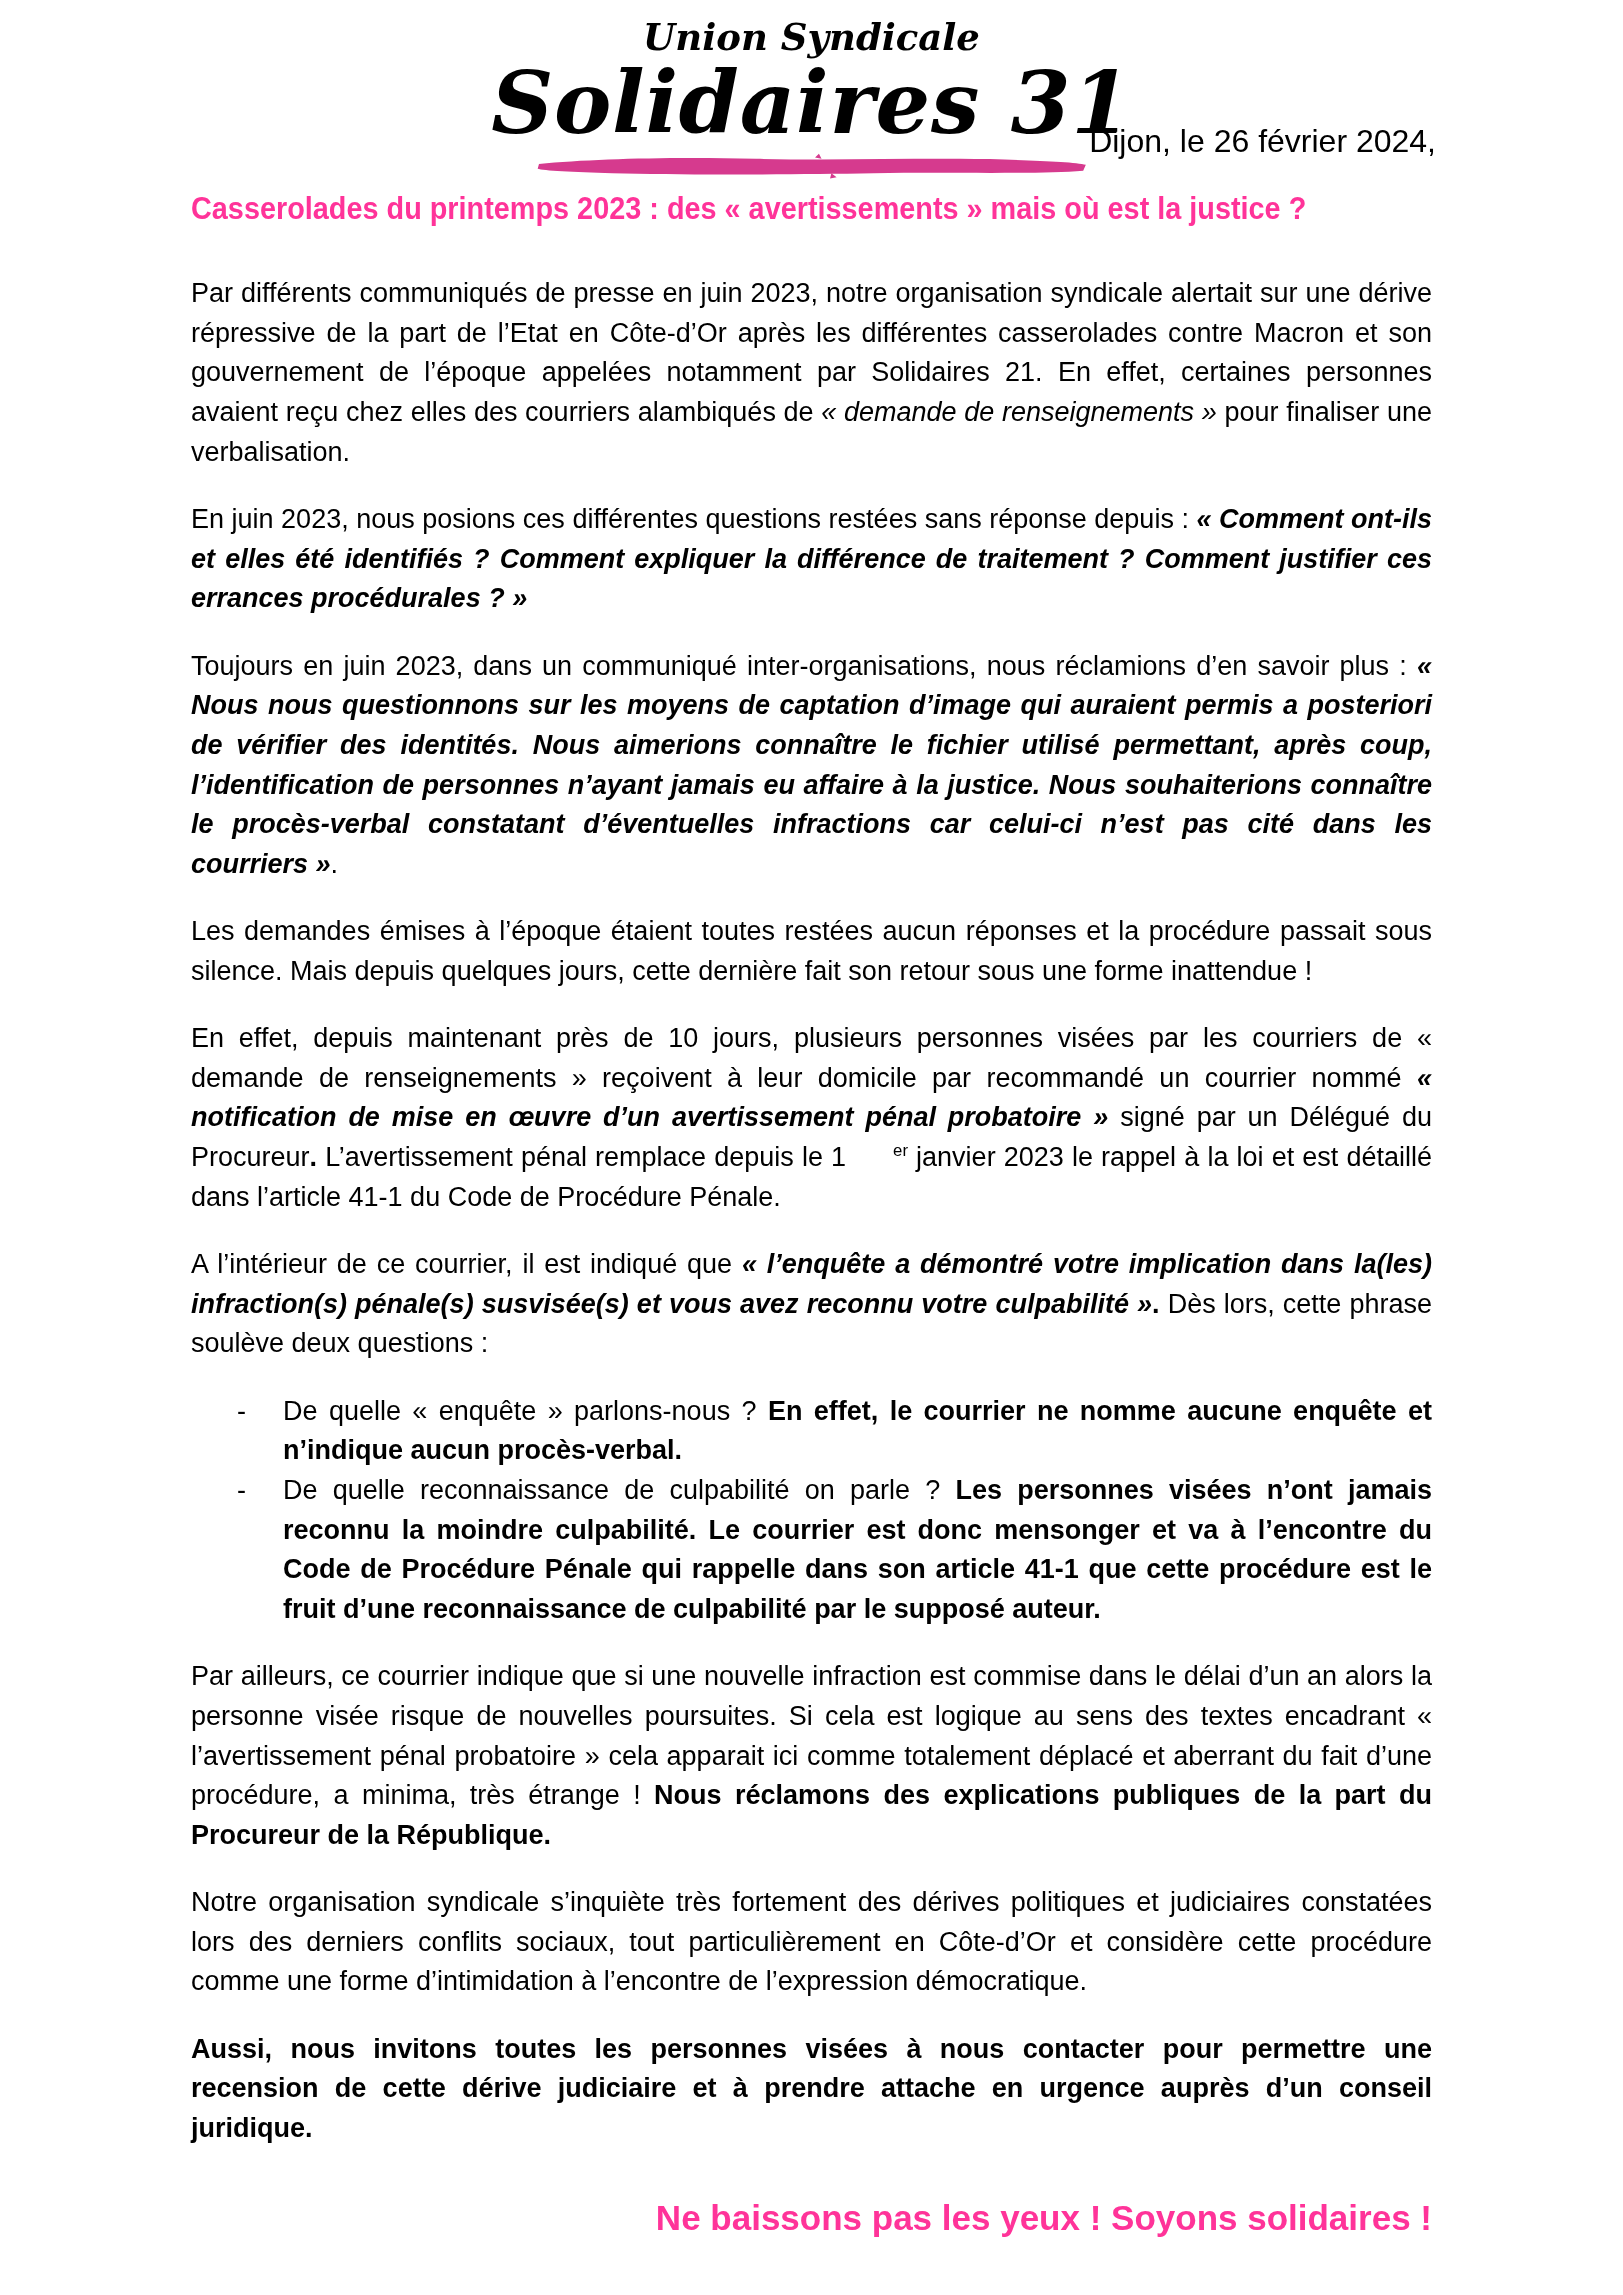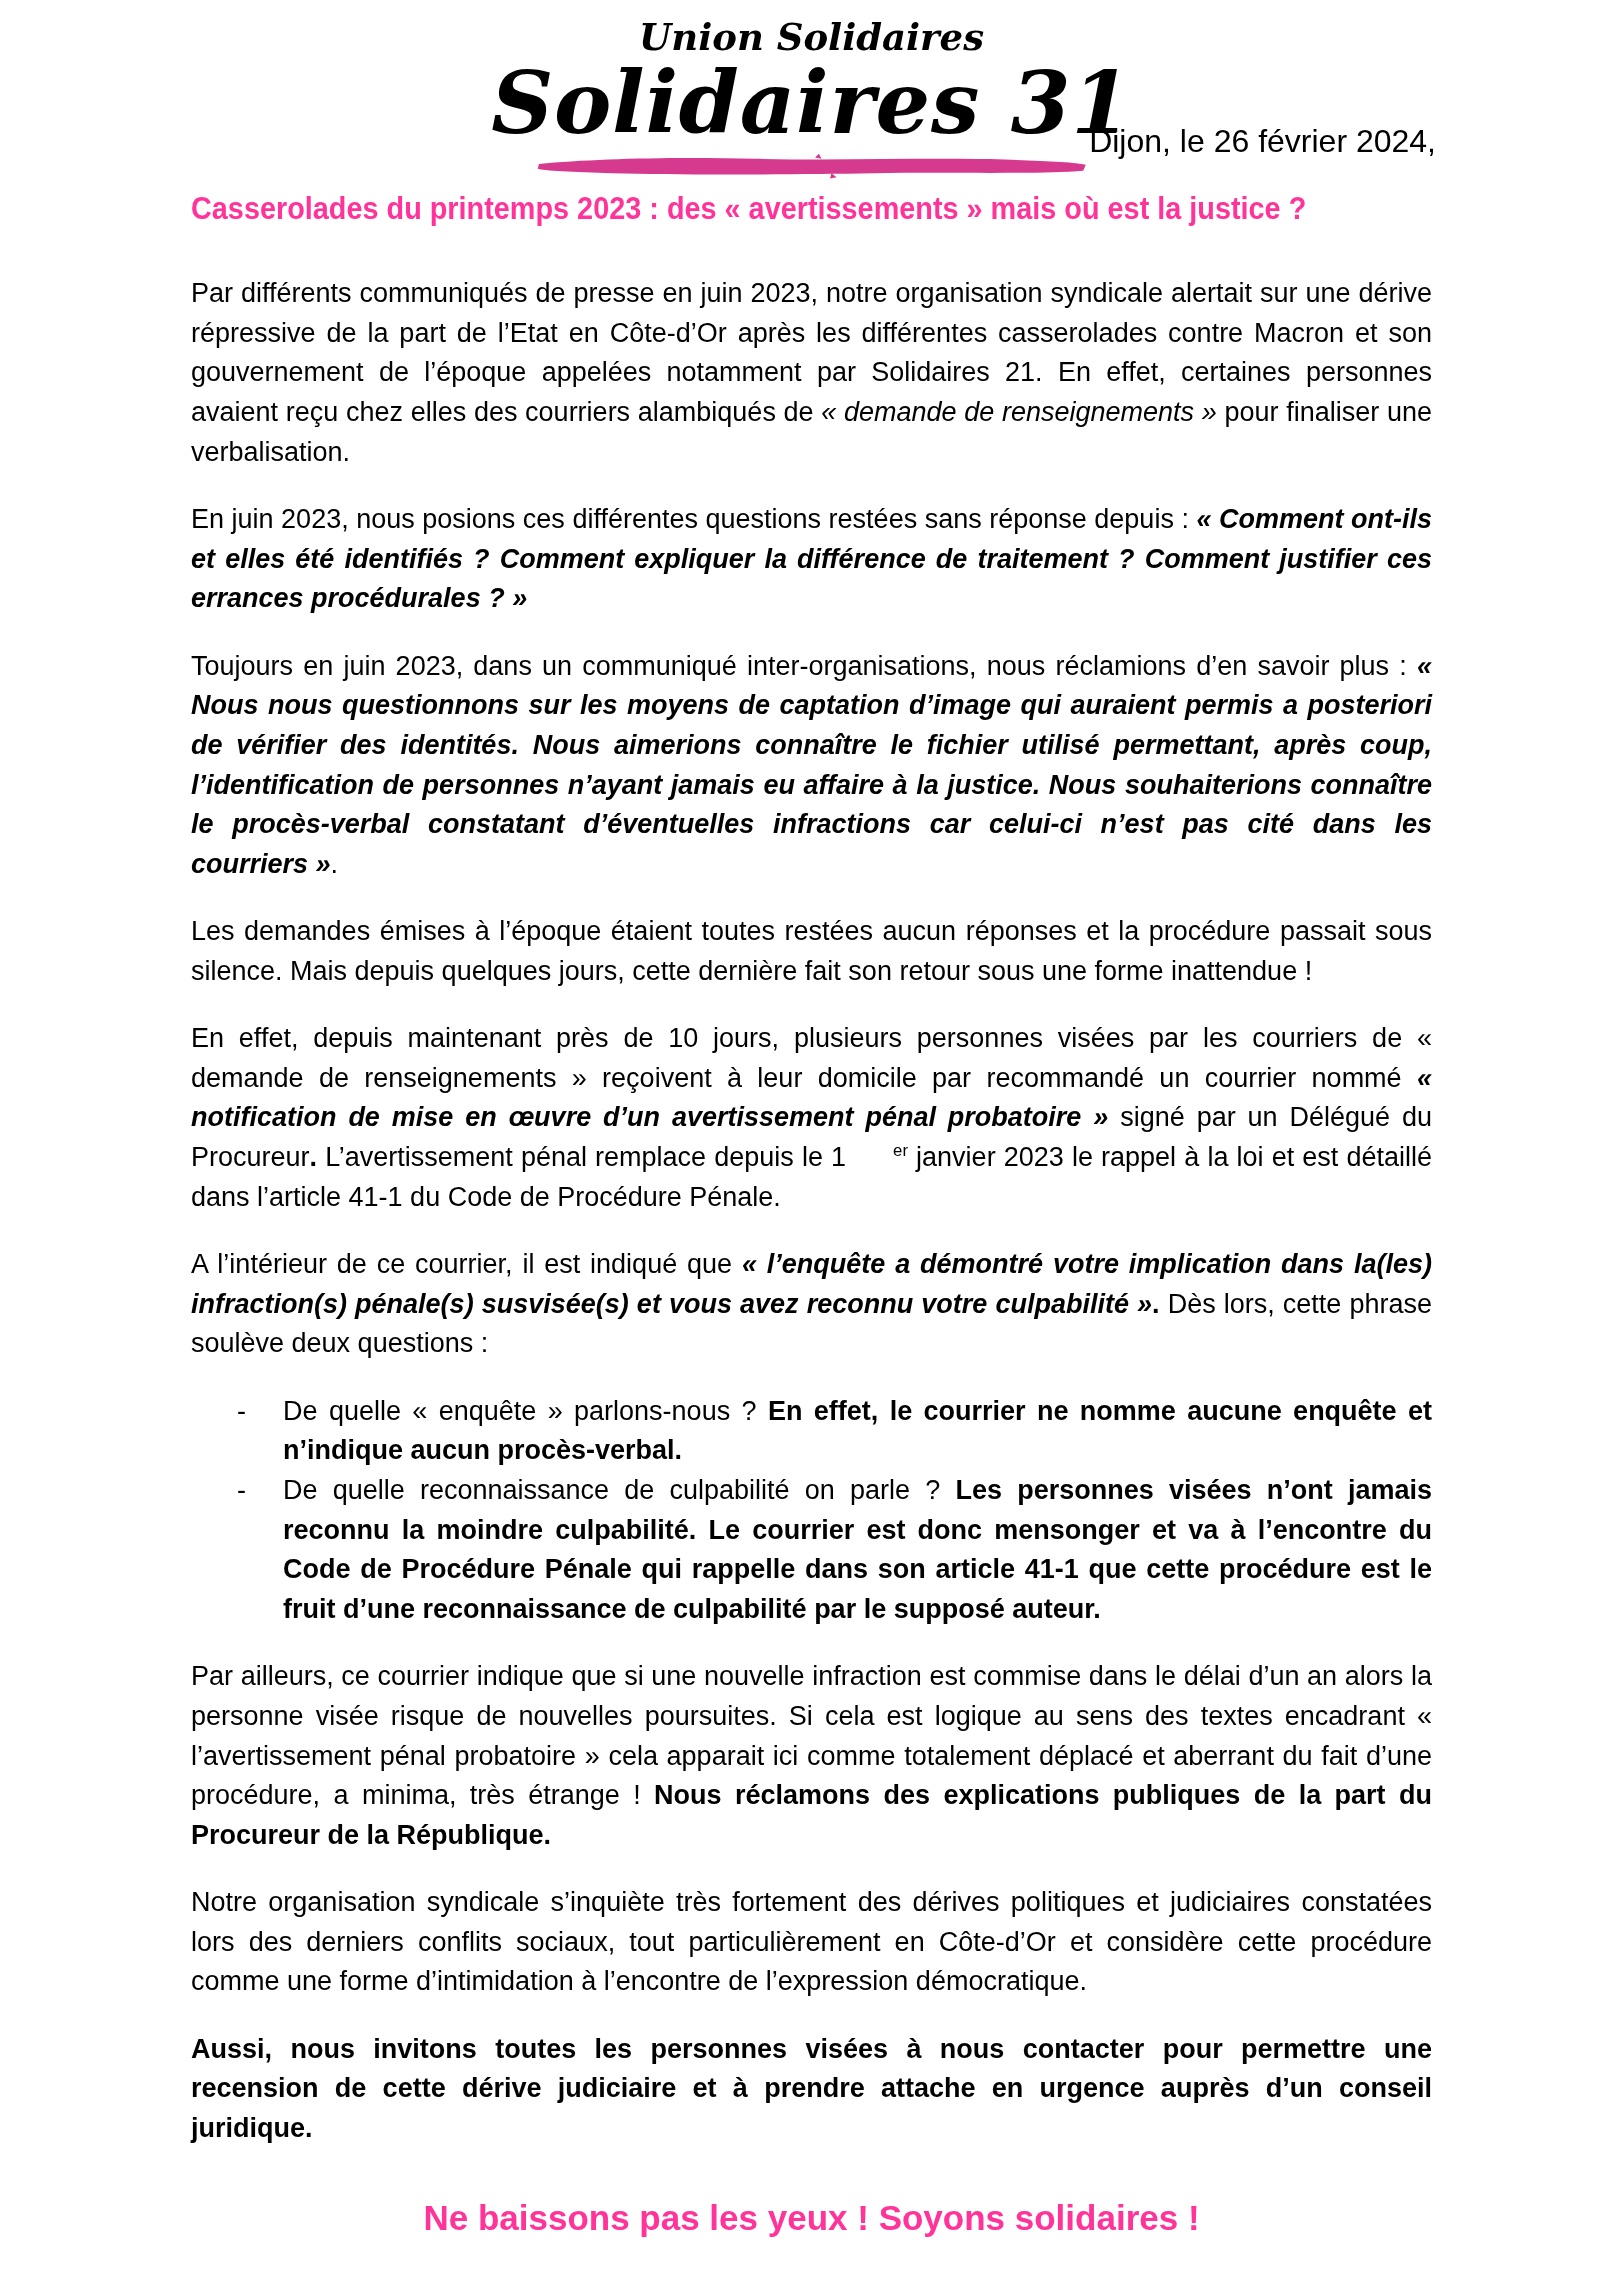--- a/index.html
+++ b/index.html
@@ -58,32 +58,32 @@
   .bi { font-weight:bold; font-style:italic; }
   .sup { vertical-align:super; font-size:62%; line-height:0;margin-left:47px; }
 
   .bullet-list { margin:0 0 27.5px 0; }
   .bullet-item { display:flex; padding-left:46px; }
   .bullet-marker { flex:none; width:46px; }
   .bullet-text { flex:1; text-align:justify; }
 
   .slogan {
     margin-top:43px;
-    text-align:center;
+    text-align:right;
     font-weight:bold; font-size:35px;
     white-space:nowrap;
   }
 </style>
 </head>
 <body>
 
 <div class="page">
 
   <div class="logo-block">
-    <div class="logo-script">Union Solidaires</div>
+    <div class="logo-script">Union Syndicale</div>
     <div class="logo-wordmark">Solidaires 31</div>
     <div class="logo-underline">
       <svg width="556" height="27.5" viewBox="0 0 850 42" aria-hidden="true">
         <path d="M8,20 C90,12 210,9 340,12 C470,15 600,10 720,13 C780,15 830,17 844,21
                  L840,30 C770,36 640,32 520,34 C390,36 230,37 120,34 C60,32 14,30 6,27 Z" fill="#d63a8e"></path>
         <path d="M430,10 l6,-6 4,8 z M455,34 l8,6 -10,2 z" fill="#d63a8e"></path>
       </svg>
     </div>
   </div>
 

